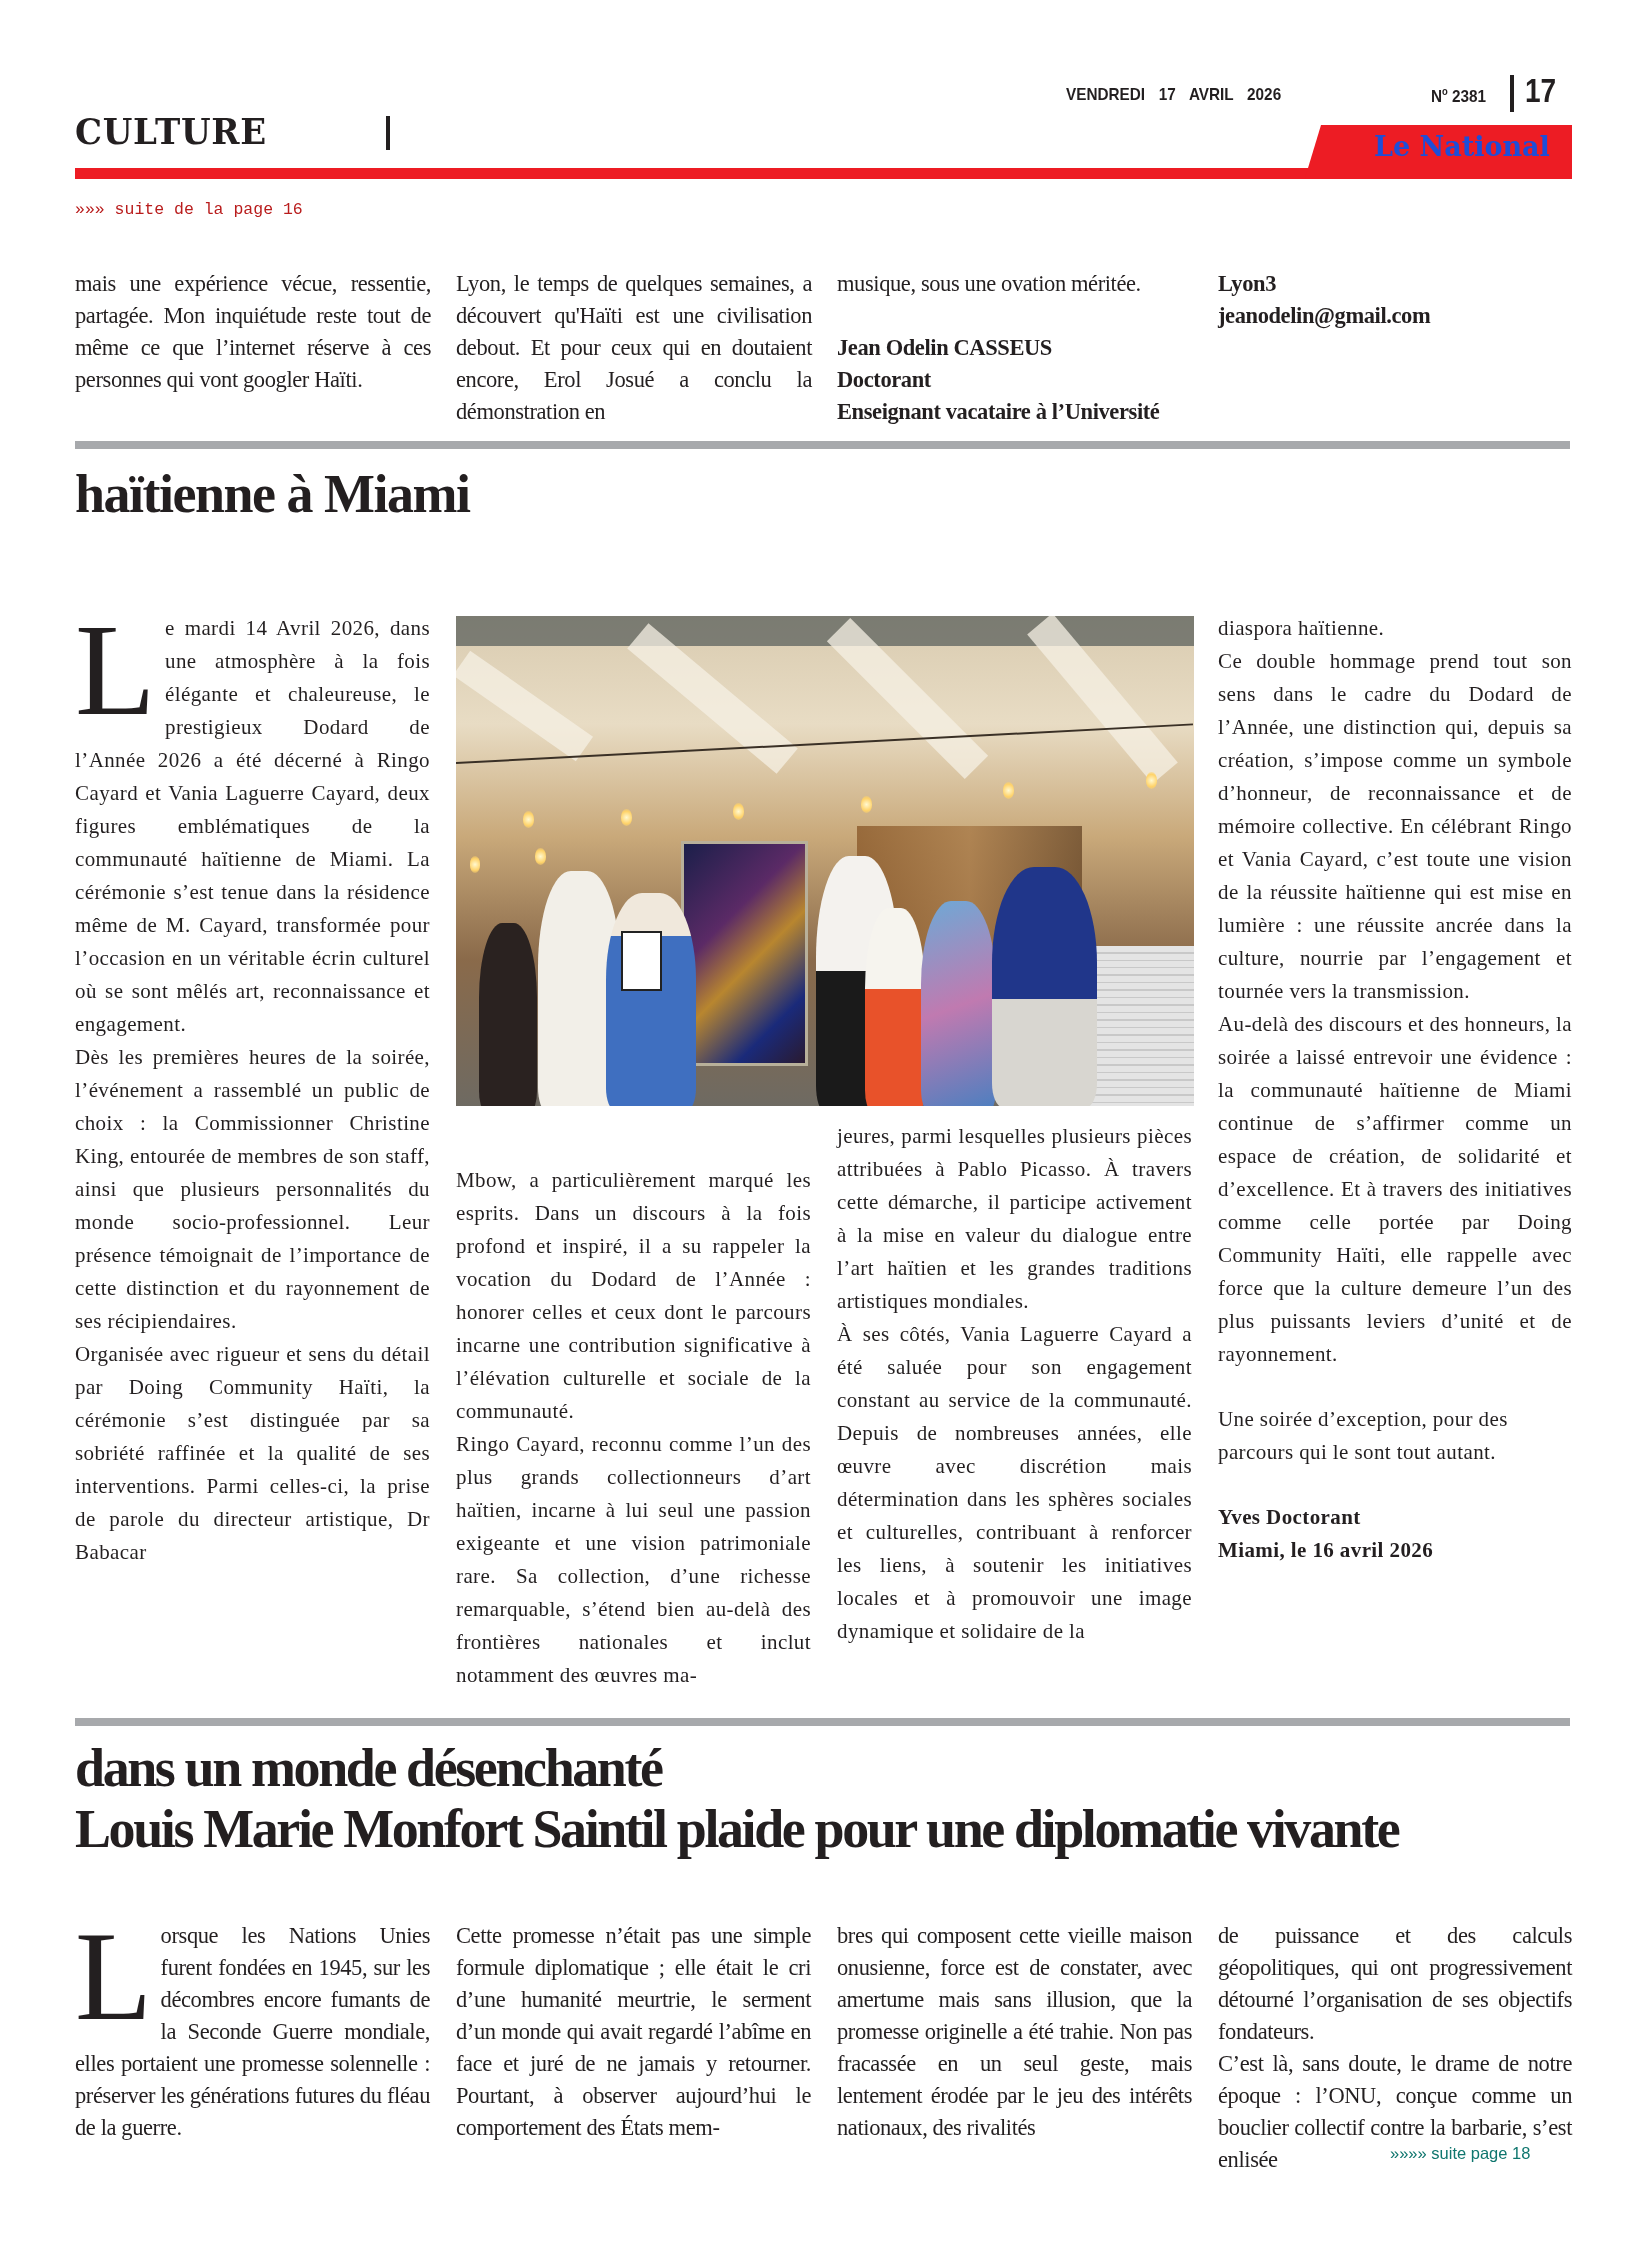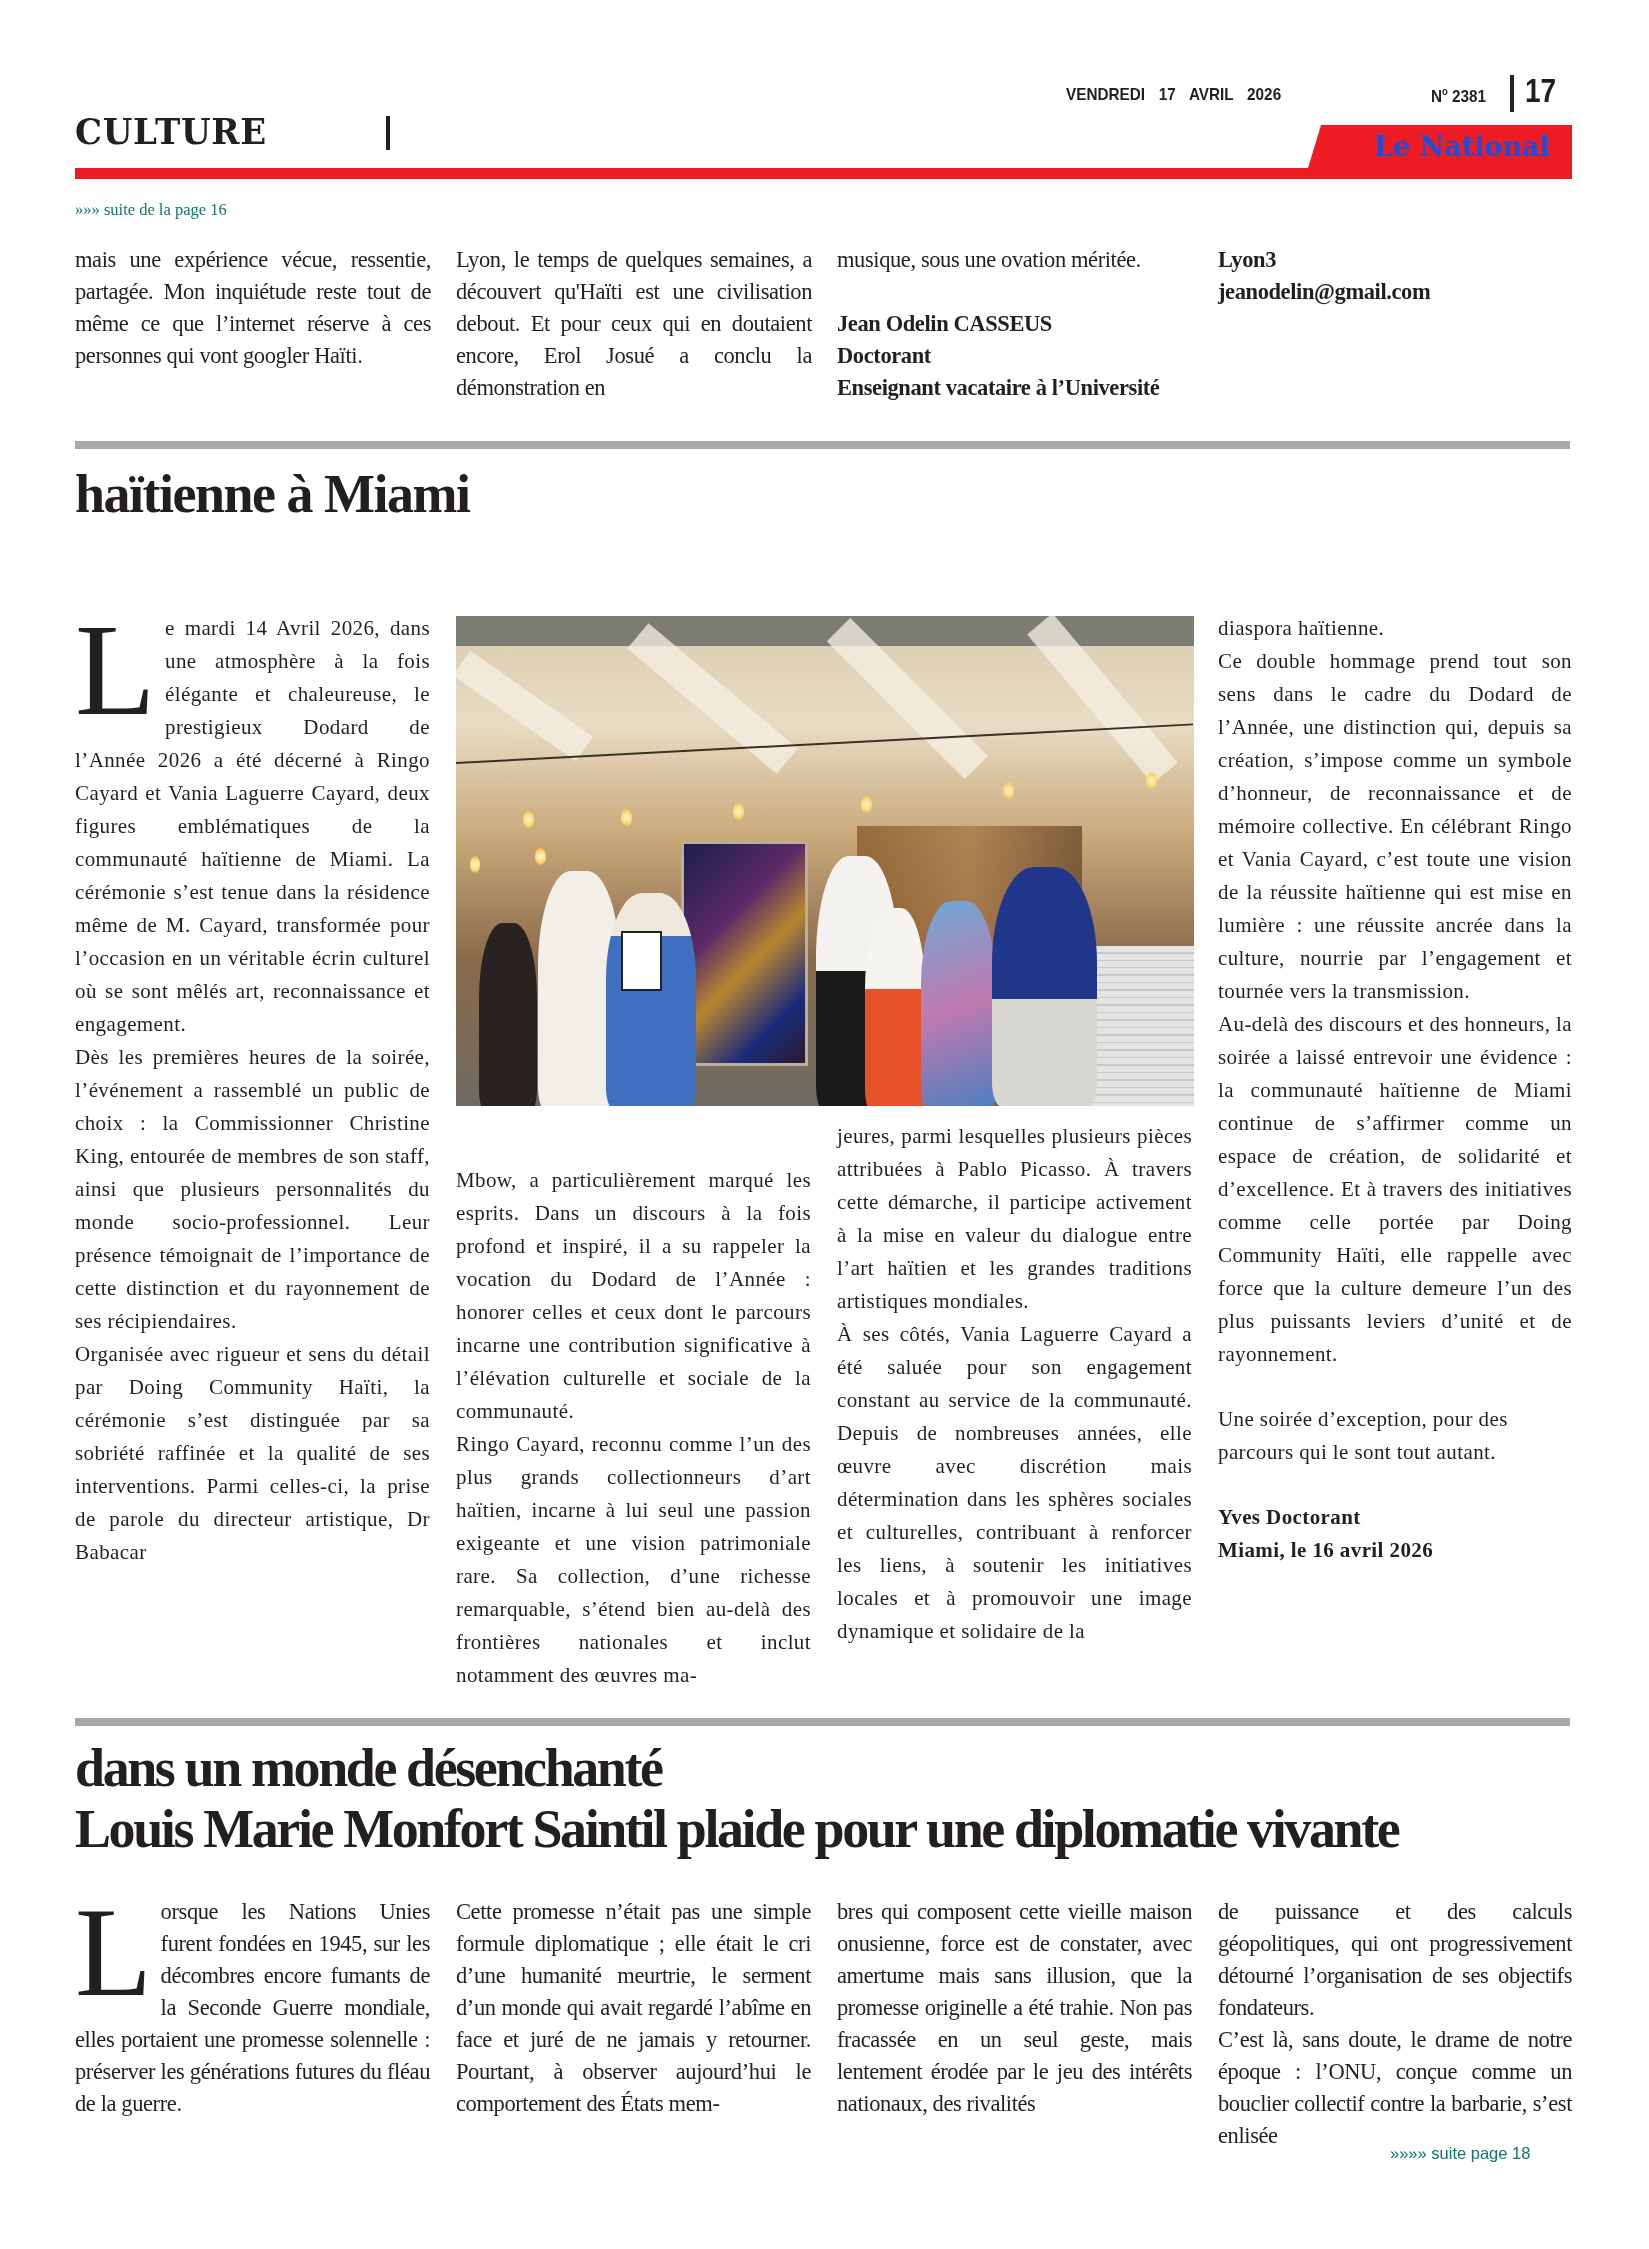--- a/index.html
+++ b/index.html
@@ -11,26 +11,26 @@
   .hdr-pipe { position: absolute; left: 386px; top: 116px; width: 3.7px; height: 34px; background: #231f20; }
   .hdr-date { position: absolute; left: 1066px; top: 85px; font-family: "Liberation Sans", sans-serif; font-weight: bold; font-size: 17px; color: #231f20; word-spacing: 10.5px; transform: scaleX(0.9); transform-origin: left; }
   .hdr-issue { position: absolute; left: 1431px; top: 85px; font-family: "Liberation Sans", sans-serif; font-weight: bold; font-size: 17px; color: #231f20; transform: scaleX(0.9); transform-origin: left; }
   .hdr-issue sup { font-size: 10.5px; }
   .hdr-pagebar { position: absolute; left: 1510px; top: 75px; width: 3.7px; height: 37px; background: #231f20; }
   .hdr-pagenum { position: absolute; left: 1525px; top: 72px; font-family: "Liberation Sans", sans-serif; font-weight: bold; font-size: 33px; color: #231f20; transform: scaleX(0.85); transform-origin: left; }
   .red-rule { position: absolute; left: 75px; top: 168px; width: 1497px; height: 10.5px; background: #ed1c24; }
   .brand-tab { position: absolute; left: 1305px; top: 125px; width: 267px; height: 53px; background: #ed1c24; clip-path: polygon(6% 0, 100% 0, 100% 100%, 0 100%); }
   .brand-name { position: absolute; left: 1374px; top: 131px; font-family: "DejaVu Serif", serif; font-weight: bold; font-size: 27px; color: #1d4ed8; }
 
-  .suite-top { position: absolute; left: 75px; top: 200px; font-family: Liberation Serif, serif; font-size: 16.5px; color: #0f766e; }
+  .suite-top { position: absolute; left: 75px; top: 200px; font-family: Liberation Mono, monospace; font-size: 16.5px; color: #b91c1c; }
 
   
   .col { position: absolute; font-family: "Liberation Serif", serif; font-size: 22.5px; line-height: 32px; text-align: justify; color: #231f20; }
   .col p { margin: 0; }
-  .cond { font-size: 22.5px; letter-spacing: -0.4px; }
+  .cond { font-size: 22.5px; letter-spacing: -0.4px; margin-top: 24px; }
   .wide { font-size: 21px; letter-spacing: 0.4px; line-height: 33px; }
   .bold { font-weight: bold; }
 
   .grey-rule { position: absolute; left: 75px; width: 1495px; height: 7.5px; background: #a7a9ac; }
 
   .headline { position: absolute; left: 75px; font-family: "Liberation Serif", serif; font-weight: bold; color: #231f20; letter-spacing: -1.5px; }
 
   .dropcap { float: left; font-family: "Liberation Serif", serif; font-size: 132px; line-height: 105px; margin: 4.5px 9px 0 0; color: #231f20; }
 
   .photo { position: absolute; left: 456px; top: 616px; width: 738px; height: 490px; overflow: hidden; background: linear-gradient(180deg, #d9cbb0 0%, #e8dcc4 22%, #c9a97a 45%, #8a6a4a 70%, #6e6a62 100%); }

